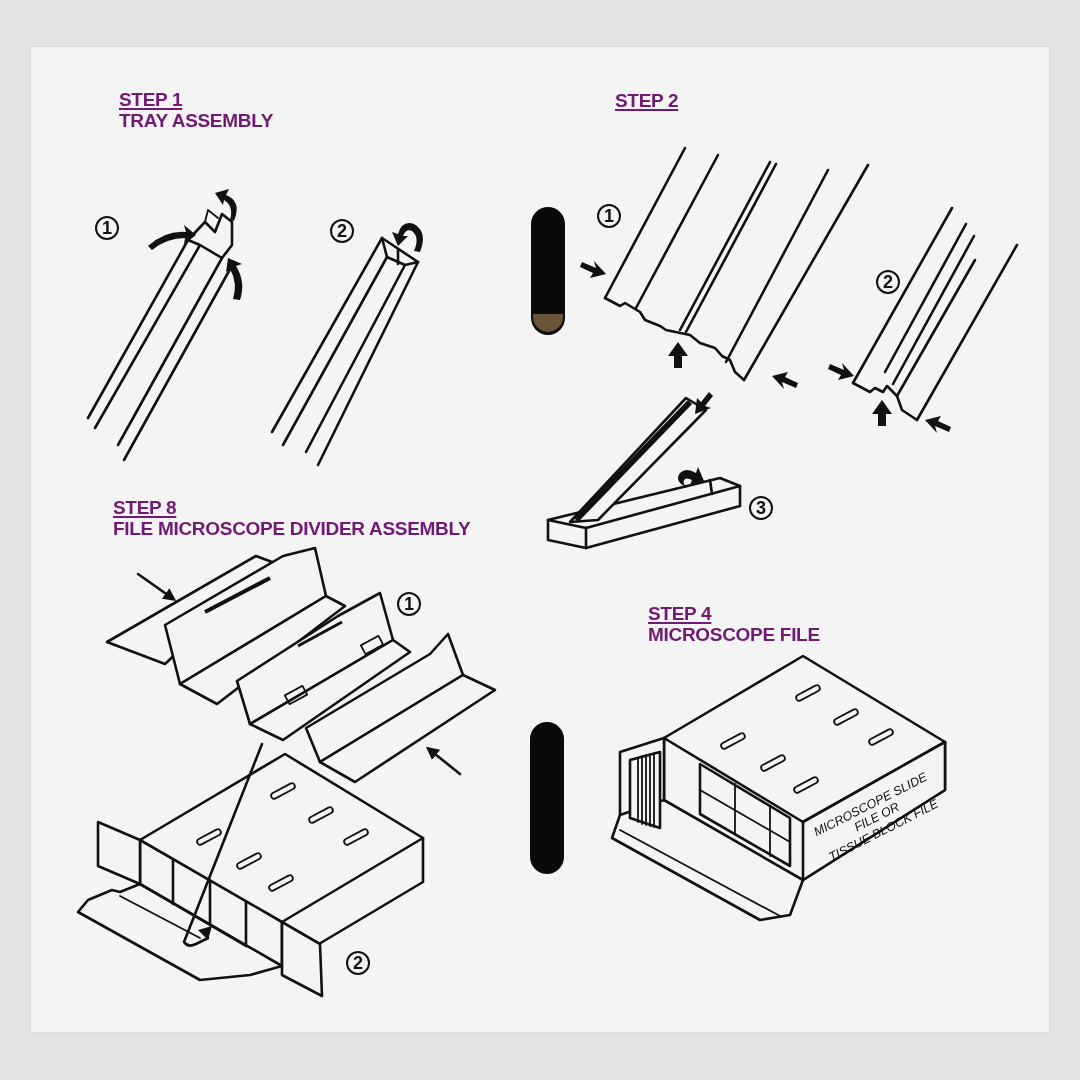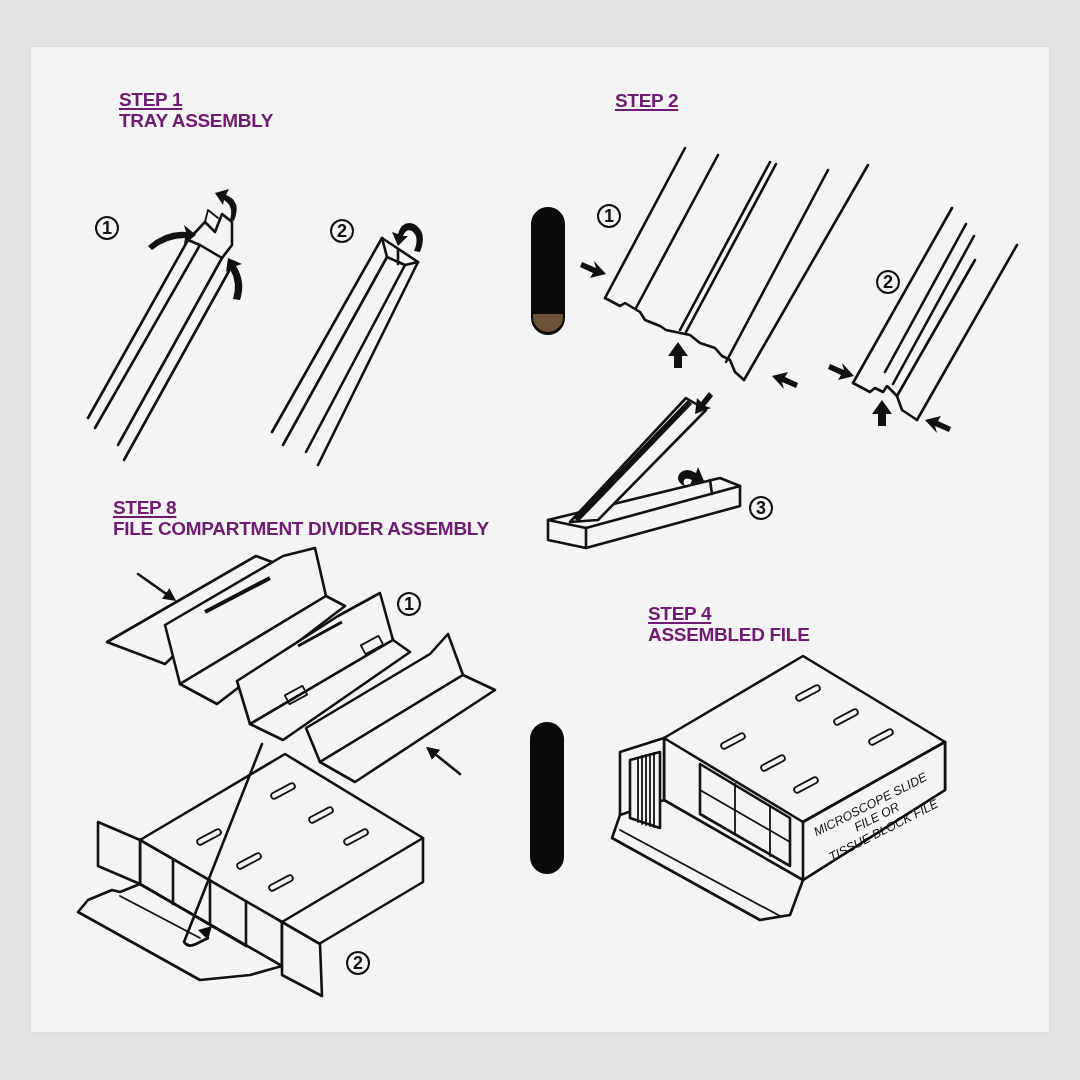--- a/index.html
+++ b/index.html
@@ -27,25 +27,25 @@
 
 <div class="heading" style="left:83px;top:90px;">
   <span class="step">STEP 1</span>
   <span class="title">TRAY ASSEMBLY</span>
 </div>
 <div class="heading" style="left:579px;top:91px;">
   <span class="step">STEP 2</span>
 </div>
 <div class="heading" style="left:77px;top:498px;">
   <span class="step">STEP 8</span>
-  <span class="title">FILE COMPARTMENT DIVIDER ASSEMBLY</span>
+  <span class="title">FILE MICROSCOPE DIVIDER ASSEMBLY</span>
 </div>
 <div class="heading" style="left:612px;top:604px;">
   <span class="step">STEP 4</span>
-  <span class="title">ASSEMBLED FILE</span>
+  <span class="title">MICROSCOPE FILE</span>
 </div>
 
 <div class="slot" style="left:531px;top:207px;">
     <div class="tan"></div>
   </div>
 <div class="slot" style="left:530px;top:722px;height:152px;"></div>
 
 <div class="circ" style="left:95px;top:216px;">
     <span>1</span>
   </div>

